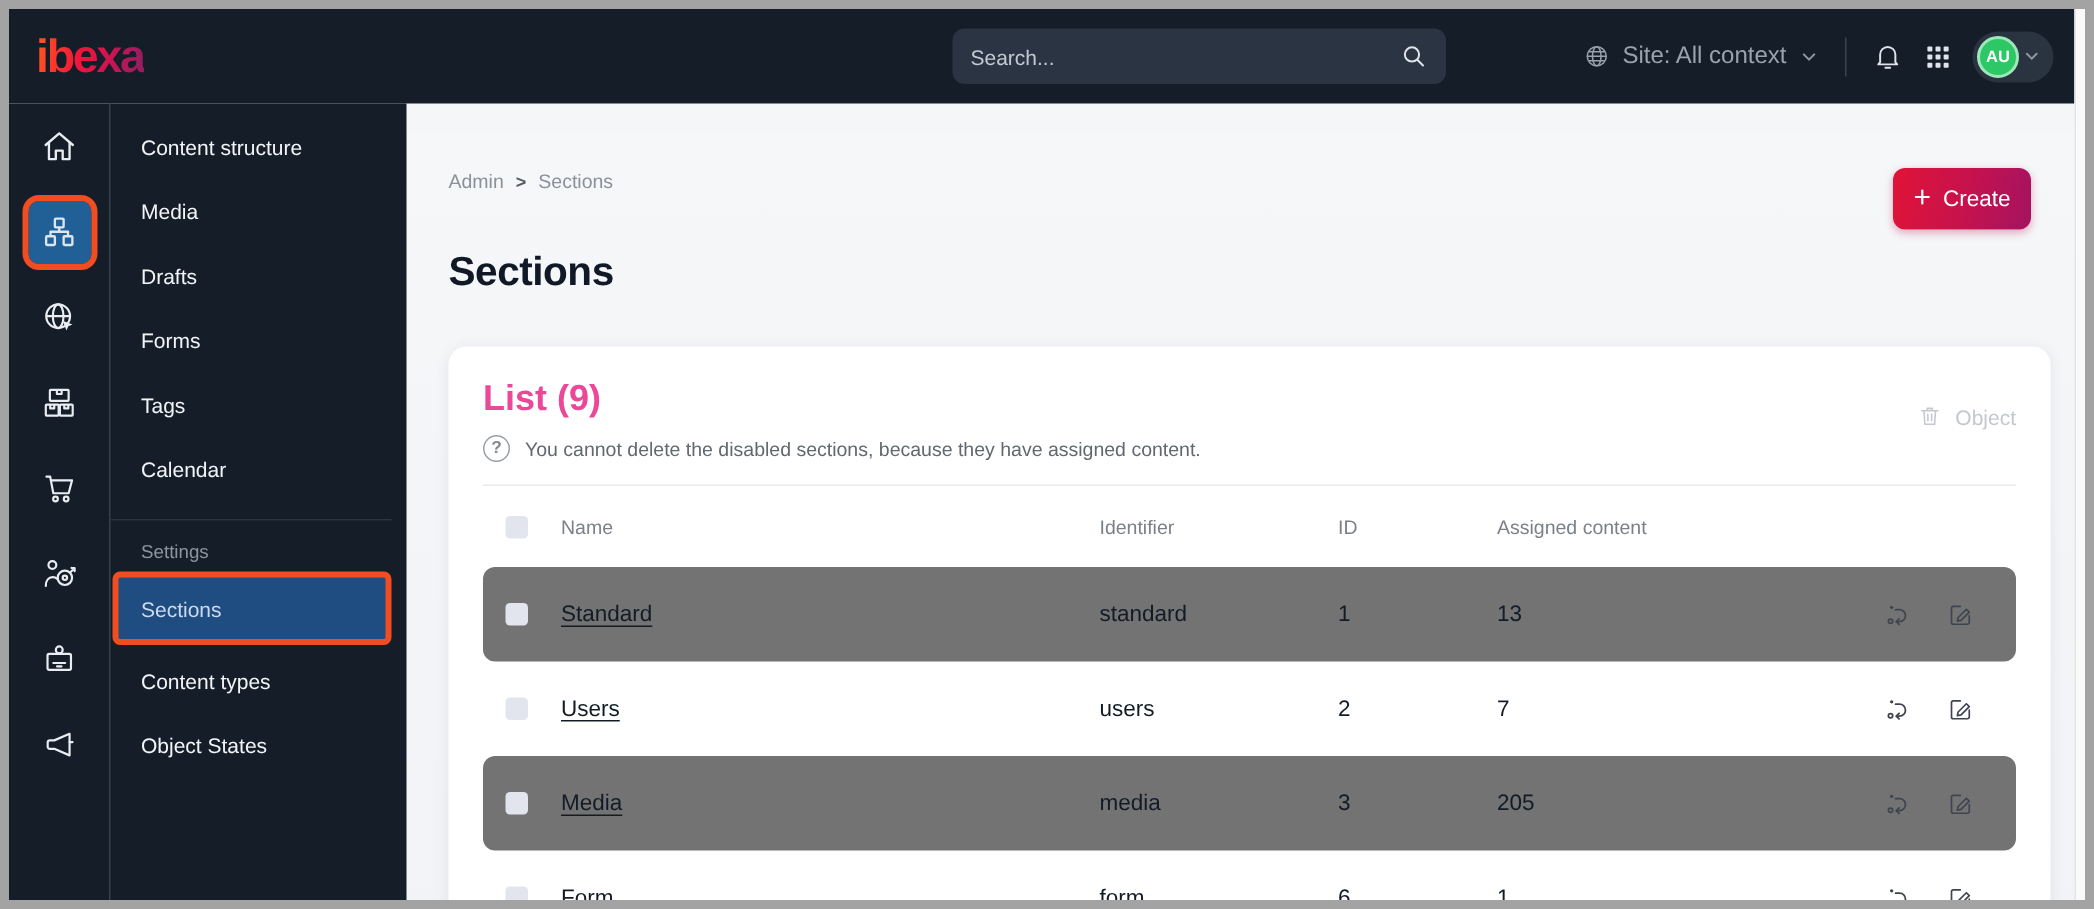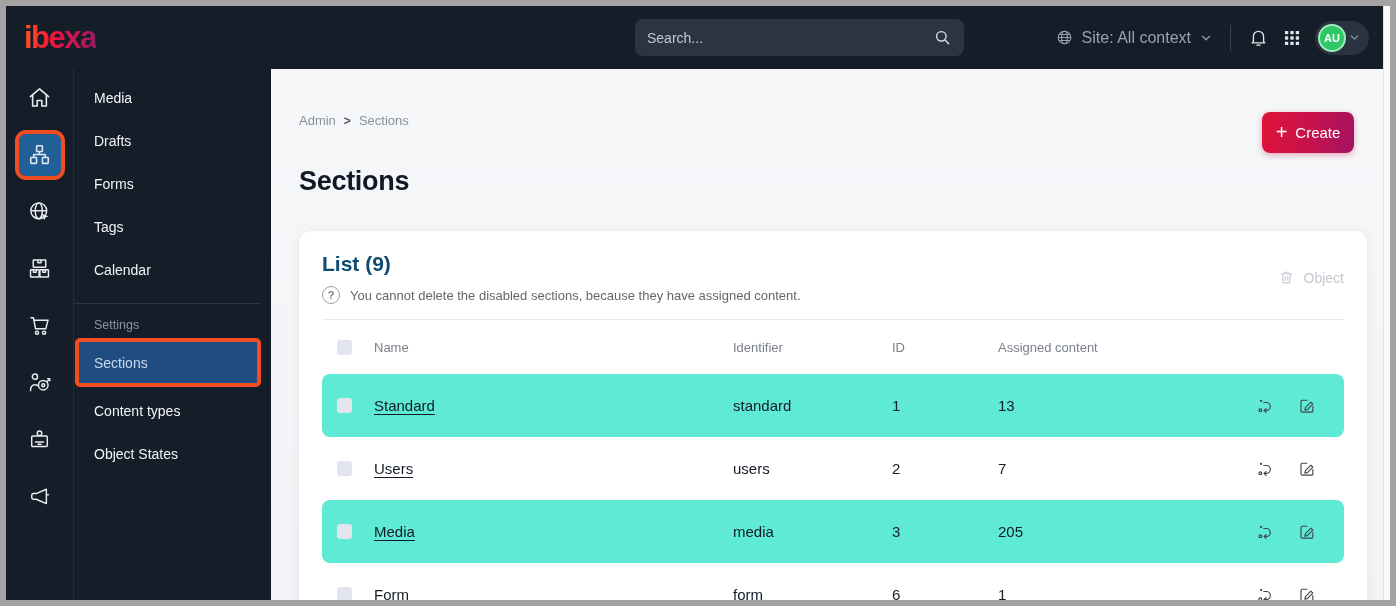--- a/index.html
+++ b/index.html
@@ -67,38 +67,38 @@
                 box-shadow:0 2px 6px rgba(196,16,70,.35); }
   .create-btn .plus { font-size:20px; font-weight:300; line-height:1; margin-top:-2px; }
   .page-title { position:absolute; left:28px; top:77px; font-size:27px; font-weight:800;
                 color:#111927; letter-spacing:-.3px; }
 
   
   .card { position:absolute; left:28px; top:142px; width:1068px; height:480px;
           background:#fff; border-radius:12px; box-shadow:0 1px 10px rgba(20,30,45,.07);
           padding:0 23px; }
   .card-head { position:relative; padding-top:21px; }
-  .list-title { font-size:21px; font-weight:700; color:#0c4a6e; }
+  .list-title { font-size:24px; font-weight:700; color:#ec4899; }
   .help-row { display:flex; align-items:center; gap:10px; margin-top:10px; }
   .help-icon { width:18px; height:18px; border-radius:50%; border:1.4px solid #9aa0a8;
                color:#83898f; font-size:11.5px; font-weight:700; display:flex;
                align-items:center; justify-content:center; }
   .help-text { font-size:13px; color:#62686f; }
   .delete-btn { position:absolute; right:0; top:38px; display:flex; align-items:center; gap:9px;
                 background:none; border:none; color:#c4c8d0; font-size:14px;
                 font-family:"Liberation Sans",sans-serif; cursor:default; }
   .delete-btn svg { width:17px; height:17px; }
   .card-divider { height:1px; background:#e8eaee; margin-top:15px; }
 
   
   .trow { display:grid; grid-template-columns:37px 359px 159px 106px 1fr 90px;
           align-items:center; padding-left:15px; }
   .thead { height:54px; color:#7b8089; font-size:13px; }
   .table-row { height:63px; font-size:15px; color:#131c26; }
-  .table-row.striped { background:#5eead4; border-radius:8px; }
+  .table-row.striped { background:#737373; border-radius:8px; }
   .cbox { width:15px; height:15px; background:#e2e5ee; border-radius:3px; cursor:pointer; }
   .name-link { color:#131c26; text-decoration:underline; text-underline-offset:3px; cursor:pointer; }
   .actions { display:flex; justify-content:flex-end; gap:24px; padding-right:28px; }
   .act-btn { background:none; border:none; color:#3f454e; cursor:pointer; padding:0;
              display:flex; align-items:center; }
   .act-btn svg { width:18px; height:18px; }
 </style>
 </head>
 <body>
 
@@ -246,20 +246,21 @@
       <span style="display:flex">
         <svg width="25" height="25" viewBox="0 0 24 24" fill="none" stroke="#e9edf2" stroke-width="1.4" stroke-linecap="round" stroke-linejoin="round">
           <path d="M18.6 5 8.8 9.2H6a1.4 1.4 0 0 0-1.4 1.4v2.6A1.4 1.4 0 0 0 6 14.6h2.8L18.6 18.8z"></path>
           <path d="M18.6 10.3h1.9"></path>
         </svg>
       </span>
     </div>
   </nav>
 
   <nav class="panel">
+    <div class="menu-item">Content structure</div>
     <div class="menu-item">Media</div>
     <div class="menu-item">Drafts</div>
     <div class="menu-item">Forms</div>
     <div class="menu-item">Tags</div>
     <div class="menu-item">Calendar</div>
     <div class="menu-divider"></div>
     <div class="menu-label">Settings</div>
     <div class="menu-item active annotated">Sections</div>
     <div class="menu-item">Content types</div>
     <div class="menu-item">Object States</div>

